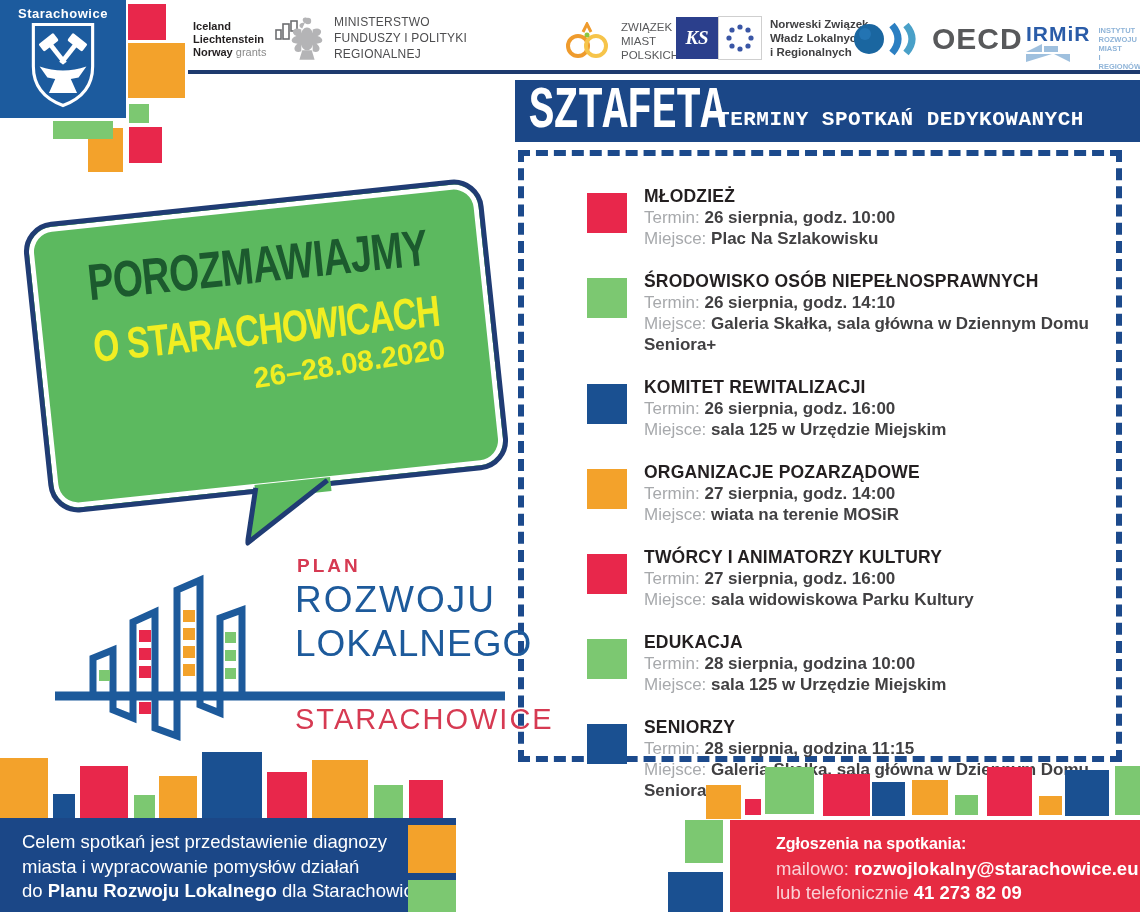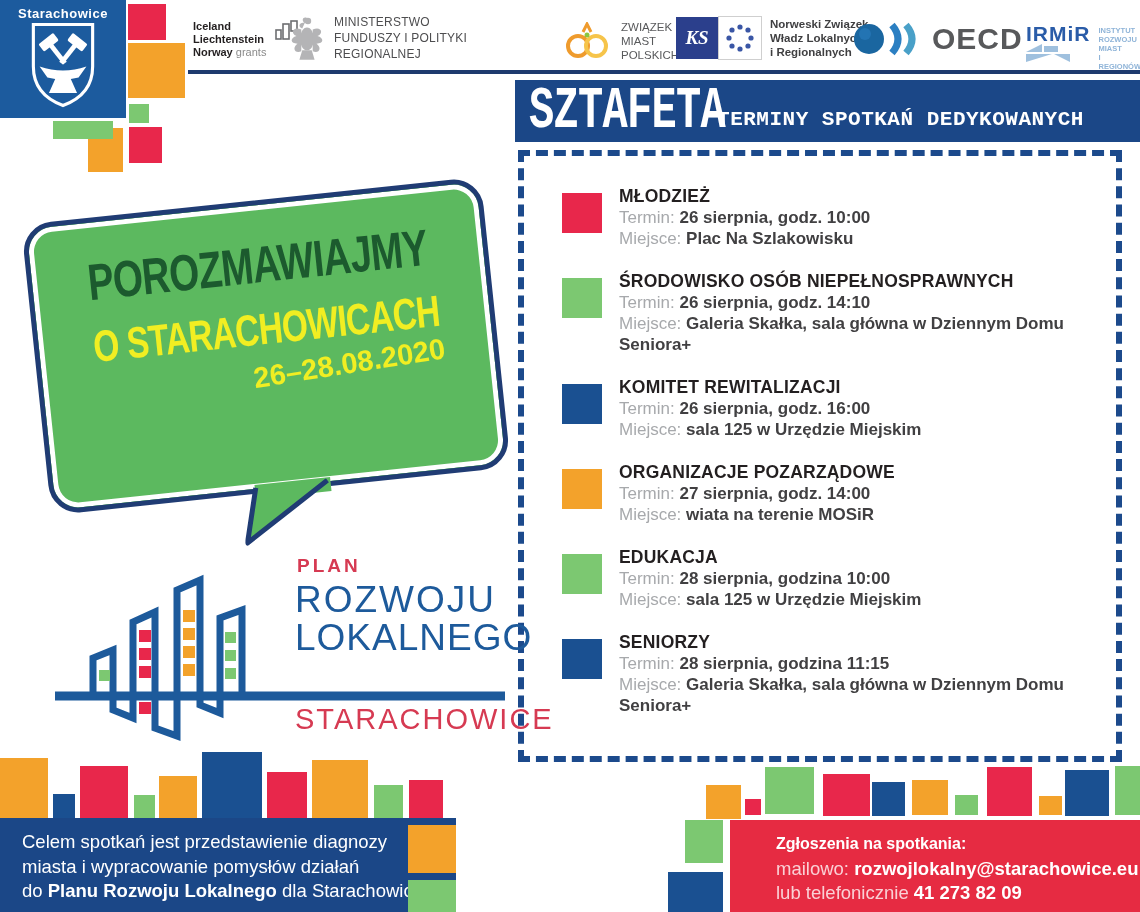--- a/index.html
+++ b/index.html
@@ -27,21 +27,21 @@
 
   
   .sz-bar{position:absolute;left:515px;top:80px;width:625px;height:62px;background:#1b4787;
           display:flex;align-items:flex-end;padding:0 0 5px 14px;box-sizing:border-box;font-family:Liberation Mono, monospace;}
   .sz-title{color:#fff;font-size:60px;font-weight:700;line-height:52px;letter-spacing:-1px;
             transform:scaleX(.70);transform-origin:left bottom;margin-right:-92px;white-space:nowrap;}
   .sz-sub{color:#fff;font-size:21px;font-weight:700;letter-spacing:.5px;padding-bottom:6px;white-space:nowrap;}
 
   .dash-box{position:absolute;left:518px;top:150px;width:604px;height:612px;box-sizing:border-box;
             border:6px dashed #1c4a8c;padding:30px 14px 0 38px;}
-  .sched-item{display:flex;gap:17px;margin-bottom:22px;}
+  .sched-item{display:flex;gap:17px;margin-bottom:22px;margin-left:25px;}
   .sq{width:40px;height:40px;margin-top:7px;flex:0 0 40px;}
   .sched-title{font-size:17.5px;font-weight:700;color:#231f20;letter-spacing:.2px;line-height:21px;}
   .sched-line{font-size:17px;line-height:21px;}
   .sched-line .lbl{color:#a7a9ac;}
   .sched-line .val{color:#414042;font-weight:700;}
 
   
   .bubble{position:absolute;left:35px;top:200px;width:452px;height:282px;background:#5cb95f;
           border:5px solid #203c74;border-radius:30px;transform:rotate(-6deg);
           box-shadow:inset 0 0 0 5px #ffffff;}
@@ -51,21 +51,21 @@
           transform:scaleX(.76);letter-spacing:-1px;white-space:nowrap;}
   .bub-date{margin-top:6px;text-align:right;padding-right:48px;color:#f1ee22;font-size:29px;
             font-weight:700;transform:rotate(-3deg);}
   .bub-tail{position:absolute;left:185px;bottom:-57px;}
   .bub-patch{position:absolute;left:200px;bottom:-10px;width:76px;height:14px;background:#5cb95f;}
 
   
   .plan-logo{position:absolute;left:55px;top:545px;width:460px;height:205px;}
   .plan-word{position:absolute;left:242px;top:10px;color:#d63a52;font-size:19px;font-weight:700;letter-spacing:3px;}
   .plan-l1{position:absolute;left:240px;top:34px;color:#1d5a9b;font-size:37px;letter-spacing:2px;}
-  .plan-l2{position:absolute;left:240px;top:72px;color:#1d5a9b;font-size:37px;letter-spacing:1px;}
+  .plan-l2{position:absolute;left:240px;top:78px;color:#1d5a9b;font-size:37px;letter-spacing:1px;}
   .plan-city{position:absolute;left:240px;top:158px;color:#d63a52;font-size:29px;letter-spacing:2px;}
 
   
   .info-box{position:absolute;left:0;top:818px;width:456px;height:94px;background:#1b4787;color:#fff;
             font-size:18.5px;line-height:24.5px;padding:12px 0 0 22px;box-sizing:border-box;}
   .contact-box{position:absolute;left:730px;top:820px;width:410px;height:92px;background:#e62b42;color:#fff;
                padding:11px 0 0 46px;box-sizing:border-box;font-size:18.5px;line-height:24px;}
   .contact-head{font-size:16px;font-weight:700;line-height:26px;}
   .soft{color:rgba(255,255,255,.78);}
   .hard{font-weight:700;color:#fff;}
@@ -232,20 +232,28 @@
 
     <div class="sched-item">
       <div class="sq" style="background-color: rgb(243, 162, 43);"></div>
       <div>
         <div class="sched-title">ORGANIZACJE POZARZĄDOWE</div>
         <div class="sched-line"><span class="lbl">Termin:</span> <span class="val">27 sierpnia, godz. 14:00</span></div>
         <div class="sched-line"><span class="lbl">Miejsce:</span> <span class="val">wiata na terenie MOSiR</span></div>
       </div>
     </div>
 
+    <div class="sched-item">
+      <div class="sq" style="background-color: rgb(232, 39, 75);"></div>
+      <div>
+        <div class="sched-title">TWÓRCY I ANIMATORZY KULTURY</div>
+        <div class="sched-line"><span class="lbl">Termin:</span> <span class="val">27 sierpnia, godz. 16:00</span></div>
+        <div class="sched-line"><span class="lbl">Miejsce:</span> <span class="val">sala widowiskowa Parku Kultury</span></div>
+      </div>
+    </div>
 
     <div class="sched-item">
       <div class="sq" style="background-color: rgb(124, 200, 113);"></div>
       <div>
         <div class="sched-title">EDUKACJA</div>
         <div class="sched-line"><span class="lbl">Termin:</span> <span class="val">28 sierpnia, godzina 10:00</span></div>
         <div class="sched-line"><span class="lbl">Miejsce:</span> <span class="val">sala 125 w Urzędzie Miejskim</span></div>
       </div>
     </div>
 

